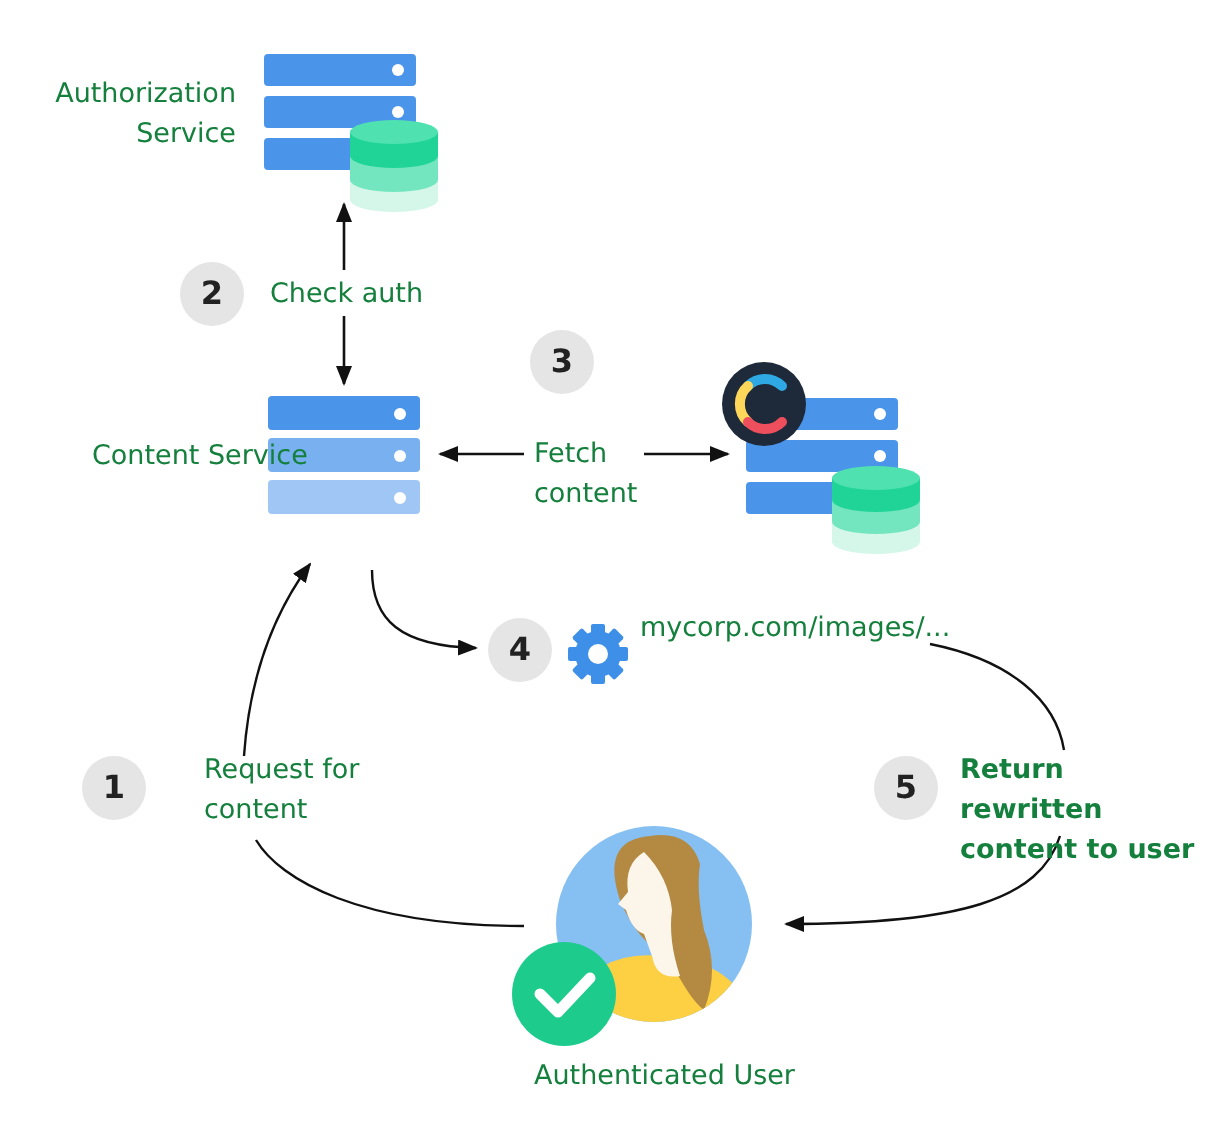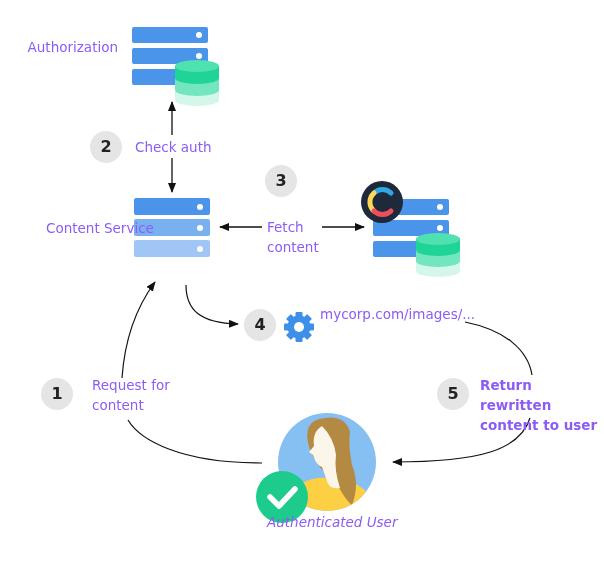--- a/index.html
+++ b/index.html
@@ -1,17 +1,17 @@
 <!DOCTYPE html>
 <html><head>
 <meta charset="utf-8">
 <style>
   html,body{margin:0;padding:0;background:#fff;}
   body{width:604px;height:569px;position:relative;overflow:hidden;font-family:"DejaVu Sans","Liberation Sans",sans-serif;color:#222;}
-  .lbl{position:absolute;font-size:13.5px;line-height:20px;color:#8b5cf6;}
+  .lbl{position:absolute;font-size:13.5px;line-height:20px;color:#15803d;}
   .badge{position:absolute;width:32px;height:32px;border-radius:50%;background:#e5e5e5;font-weight:bold;font-size:16px;text-align:center;line-height:32px;color:#222;}
   svg.canvas{position:absolute;left:0;top:0;}
 </style>
 </head>
 <body>
 
 <svg class="canvas" width="604" height="569" viewBox="0 0 604 569">
   <defs>
     <marker id="ah" markerWidth="10" markerHeight="8" refX="9" refY="4" orient="auto" markerUnits="userSpaceOnUse">
       <path d="M0,0 L10,4 L0,8 Z" fill="#111"></path>
@@ -102,43 +102,44 @@
     </g>
   </g>
   <g>
     <circle cx="282" cy="497" r="26" fill="#1dcc8c"></circle>
     <path d="M270,497 L279,506 L295,489" stroke="#fff" stroke-width="5.5" fill="none" stroke-linecap="round" stroke-linejoin="round"></path>
   </g>
 </svg>
 
 <div class="lbl" style="left:18px;top:37px;width:100px;text-align:right;">
   <div>Authorization</div>
+  <div>Service</div>
 </div>
 
 <div class="lbl" style="left:14px;top:218px;margin-left:32px;">Content Service</div>
 
 <div class="badge" style="left:90px;top:131px;">2</div>
 <div class="lbl" style="left:135px;top:137px;">Check auth</div>
 
 <div class="badge" style="left:265px;top:165px;">3</div>
 <div class="lbl" style="left:267px;top:206px;margin-top:11px;">
   <div>Fetch</div>
   <div>content</div>
 </div>
 
 <div class="badge" style="left:244px;top:309px;">4</div>
 <div class="lbl" style="left:320px;top:304px;">
   <div>mycorp.com/images/...</div>
 </div>
 
 <div class="badge" style="left:41px;top:378px;">1</div>
-<div class="lbl" style="left:92px;top:375px;">
+<div class="lbl" style="left:102px;top:375px;">
   <div>Request for</div>
   <div>content</div>
 </div>
 
 <div class="badge" style="left:437px;top:378px;">5</div>
 <div class="lbl" style="left:480px;top:375px;font-weight:bold;">
   <div>Return rewritten</div>
   <div>content to user</div>
 </div>
 
-<div class="lbl" style="left:267px;top:512px;font-style:italic;">Authenticated User</div>
+<div class="lbl" style="left:267px;top:528px;">Authenticated User</div>
 
 </body></html>

